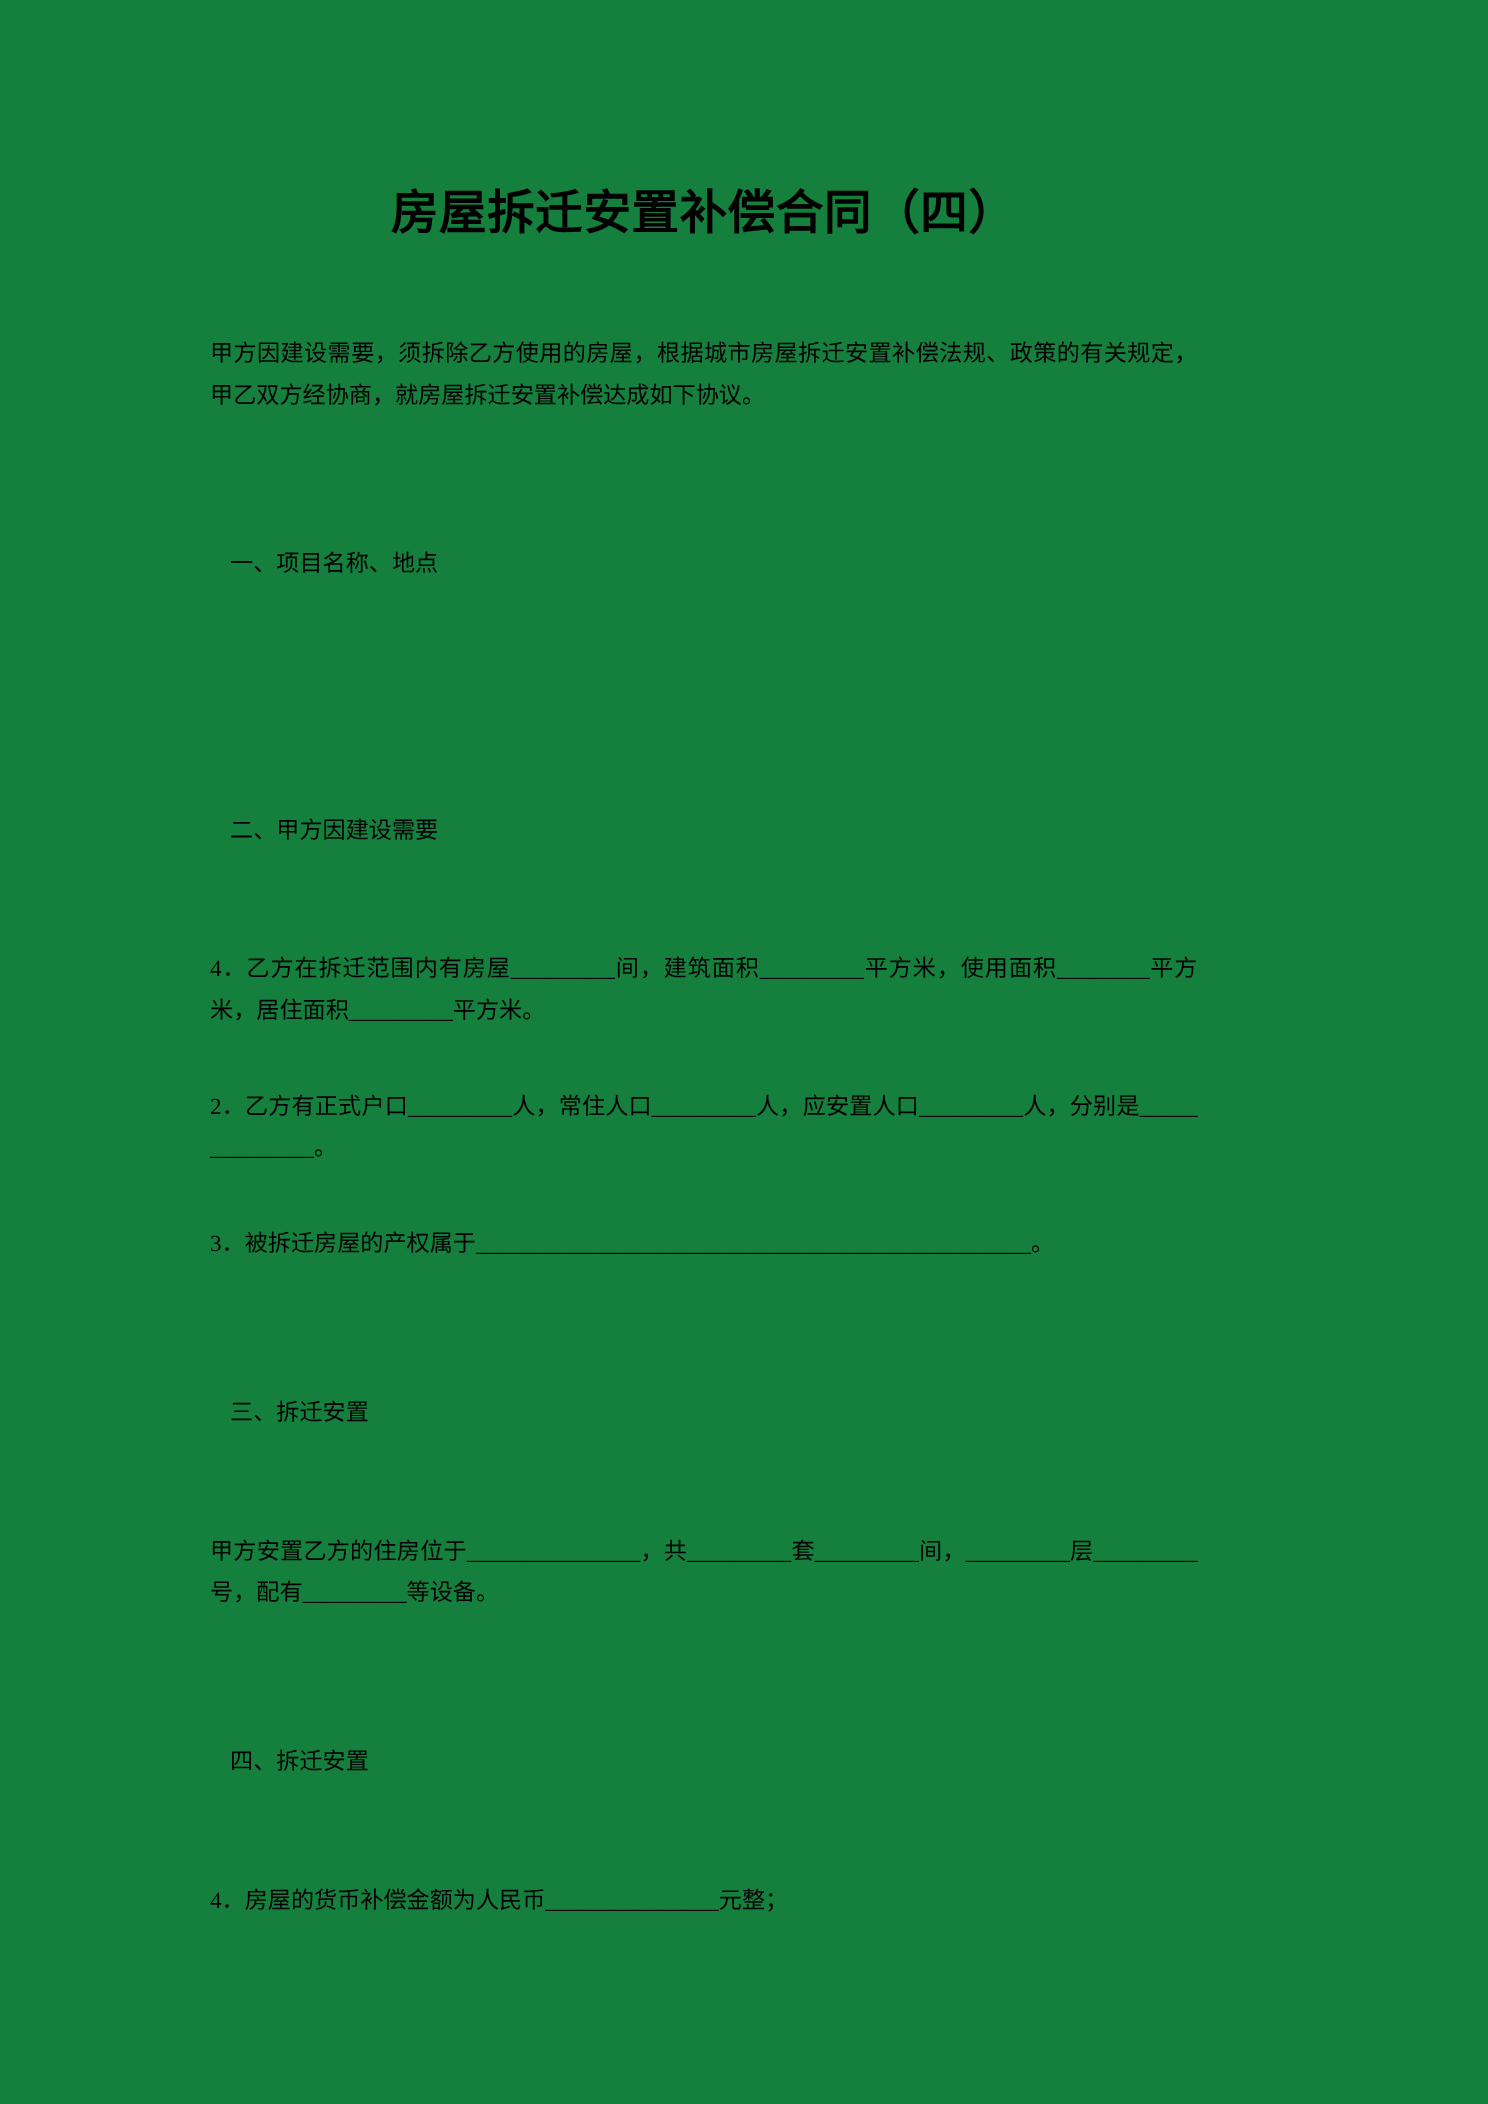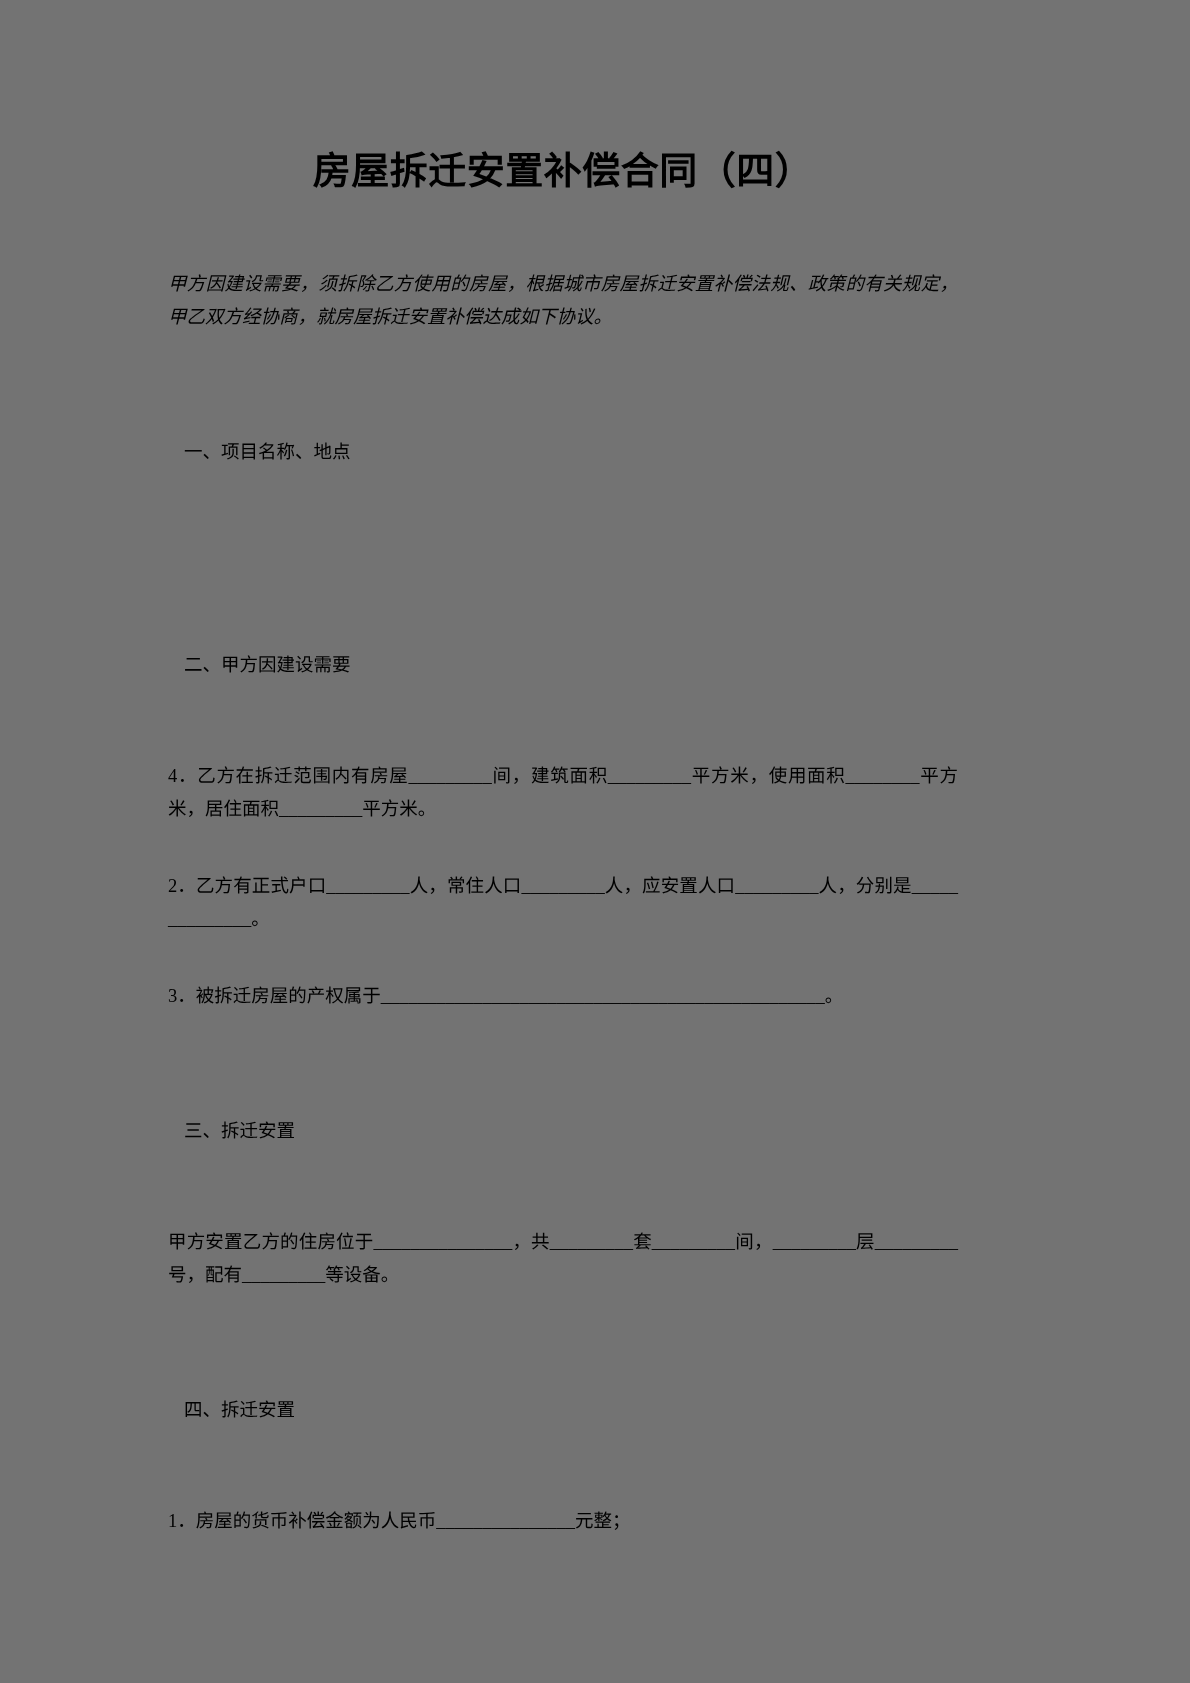--- a/index.html
+++ b/index.html
@@ -13,21 +13,21 @@
     height: 1683px;
     font-family: "Liberation Serif", "DejaVu Serif", serif;
     color: #000000;
     -webkit-font-smoothing: antialiased;
   }
 
   .page {
     position: relative;
     width: 1190px;
     height: 1683px;
-    background: #737373;
+    background: #15803d;
     box-sizing: border-box;
     padding: 0;
     overflow: hidden;
   }
 
   .content {
     position: absolute;
     left: 168px;
     top: 0;
     width: 790px;
@@ -53,21 +53,20 @@
     font-size: 18.5px;
     line-height: 33px;
     text-align: justify;
     text-justify: inter-ideograph;
     color: #000000;
     word-break: break-all;
   }
 
   .intro {
     padding-top: 72px;
-    font-style: italic;
   }
 
   
   .section-heading {
     margin: 16px;
     font-size: 18.5px;
     line-height: 33px;
     color: #000000;
   }
 
@@ -116,16 +115,16 @@
     <div class="gap-md"></div>
 
     <p class="para">甲方安置乙方的住房位于_______________，共_________套_________间，_________层_________号，配有_________等设备。</p>
 
     <div class="gap-lg"></div>
 
     <p class="section-heading">四、拆迁安置</p>
 
     <div class="gap-md"></div>
 
-    <p class="para">1．房屋的货币补偿金额为人民币_______________元整；</p>
+    <p class="para">4．房屋的货币补偿金额为人民币_______________元整；</p>
 
   </div>
 </div>
 
 </body></html>

